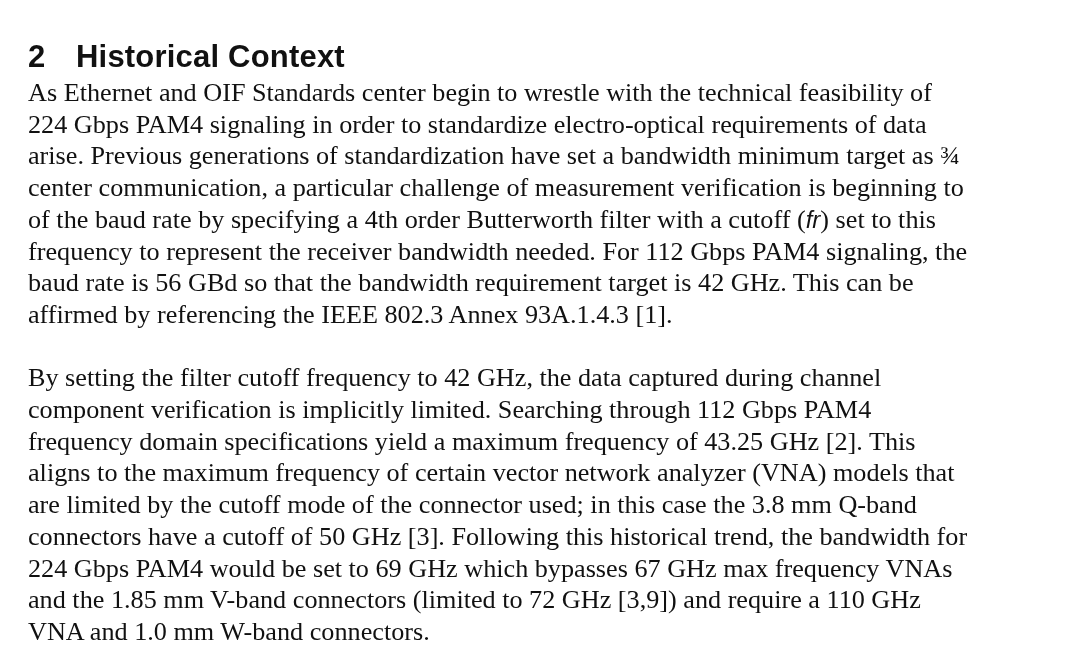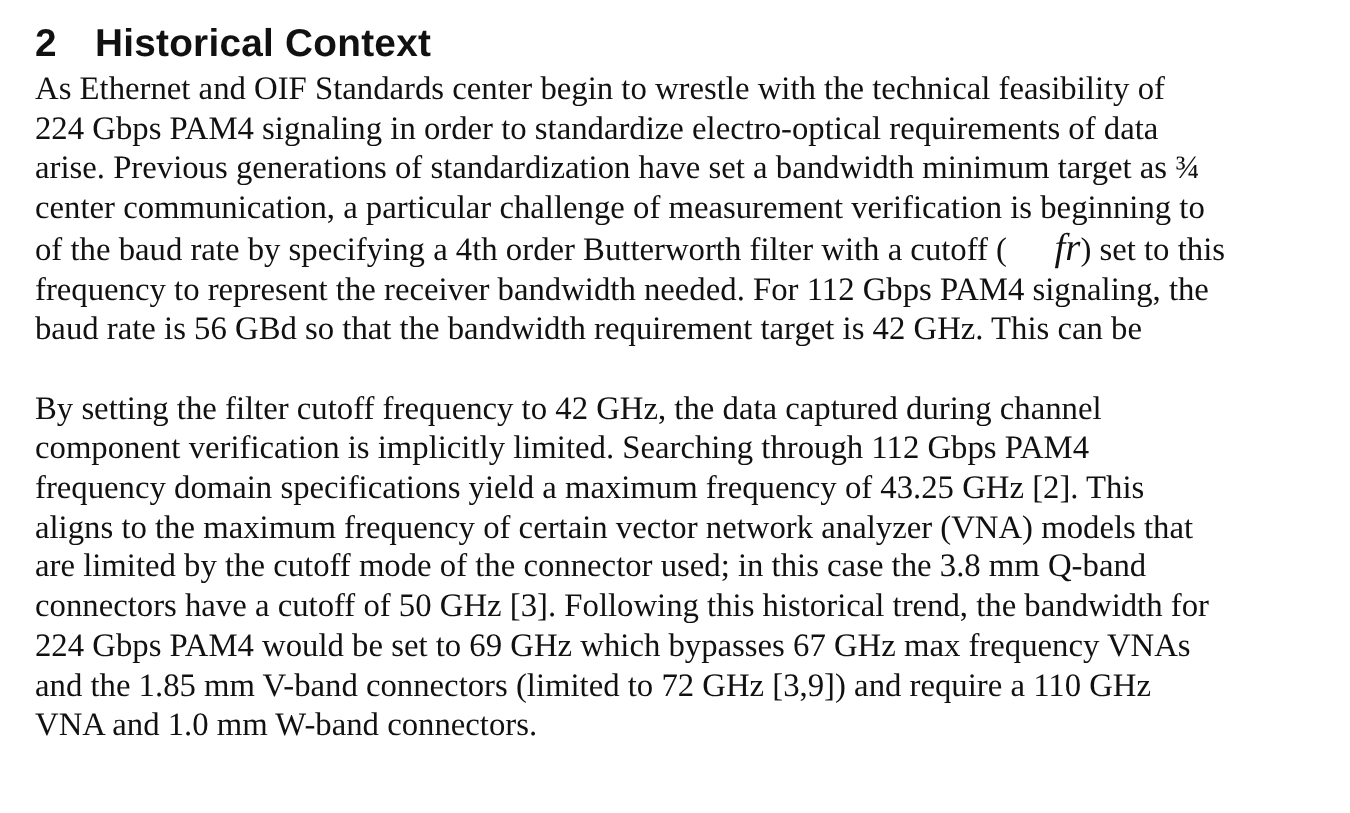--- a/index.html
+++ b/index.html
@@ -10,21 +10,21 @@
     body {
       width: 1080px;
       height: 650px;
       overflow: hidden;
       position: relative;
       color: #111111;
     }
     .page {
       position: absolute;
       left: 28px;
-      top: 15px;
+      top: 37px;
       width: 1040px;
     }
     .section-heading {
       font-family: "Liberation Sans", "DejaVu Sans", sans-serif;
       font-weight: bold;
       font-size: 31px;
       line-height: 40px;
       margin: 0;
       letter-spacing: 0.2px;
       white-space: nowrap;
@@ -41,41 +41,41 @@
     }
     .line {
       display: block;
       white-space: nowrap;
     }
     .para-gap {
       height: 31.7px;
     }
     .math {
       font-style: italic;
-      font-family: Liberation Serif, serif;
-      font-size: 31px;
-      margin-left: 38px;
+      font-family: Liberation Sans, sans-serif;
+      font-size: 24px;
     }
   </style>
 </head>
 <body>
 
 <div class="page">
   <h2 class="section-heading">
     <span class="num">2</span><span>Historical Context</span>
   </h2>
 
   <p class="paragraph">
     <span class="line">As Ethernet and OIF Standards center begin to wrestle with the technical feasibility of</span>
     <span class="line">224 Gbps PAM4 signaling in order to standardize electro-optical requirements of data</span>
     <span class="line">arise. Previous generations of standardization have set a bandwidth minimum target as ¾</span>
     <span class="line">center communication, a particular challenge of measurement verification is beginning to</span>
     <span class="line"><span>of the baud rate by specifying a 4th order Butterworth filter with a cutoff (</span><span class="math">fr</span><span>) set to this</span></span>
     <span class="line">frequency to represent the receiver bandwidth needed. For 112 Gbps PAM4 signaling, the</span>
     <span class="line">baud rate is 56 GBd so that the bandwidth requirement target is 42 GHz. This can be</span>
+    <span class="line">affirmed by referencing the IEEE 802.3 Annex 93A.1.4.3 [1].</span>
   </p>
 
   <div class="para-gap"></div>
 
   <p class="paragraph">
     <span class="line">By setting the filter cutoff frequency to 42 GHz, the data captured during channel</span>
     <span class="line">component verification is implicitly limited. Searching through 112 Gbps PAM4</span>
     <span class="line">frequency domain specifications yield a maximum frequency of 43.25 GHz [2]. This</span>
     <span class="line">aligns to the maximum frequency of certain vector network analyzer (VNA) models that</span>
     <span class="line">are limited by the cutoff mode of the connector used; in this case the 3.8 mm Q-band</span>

